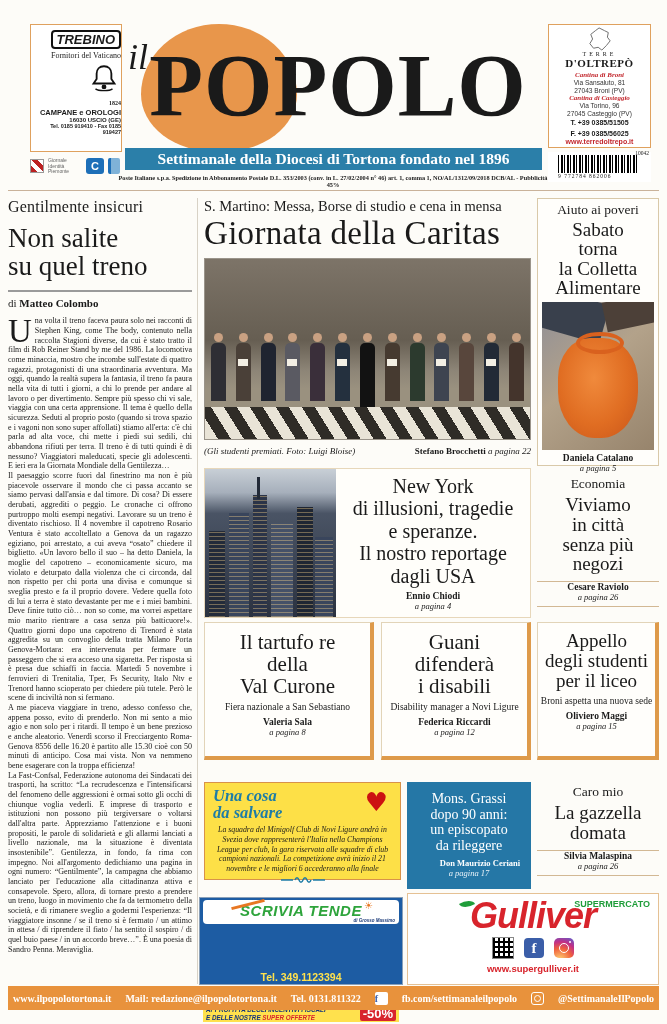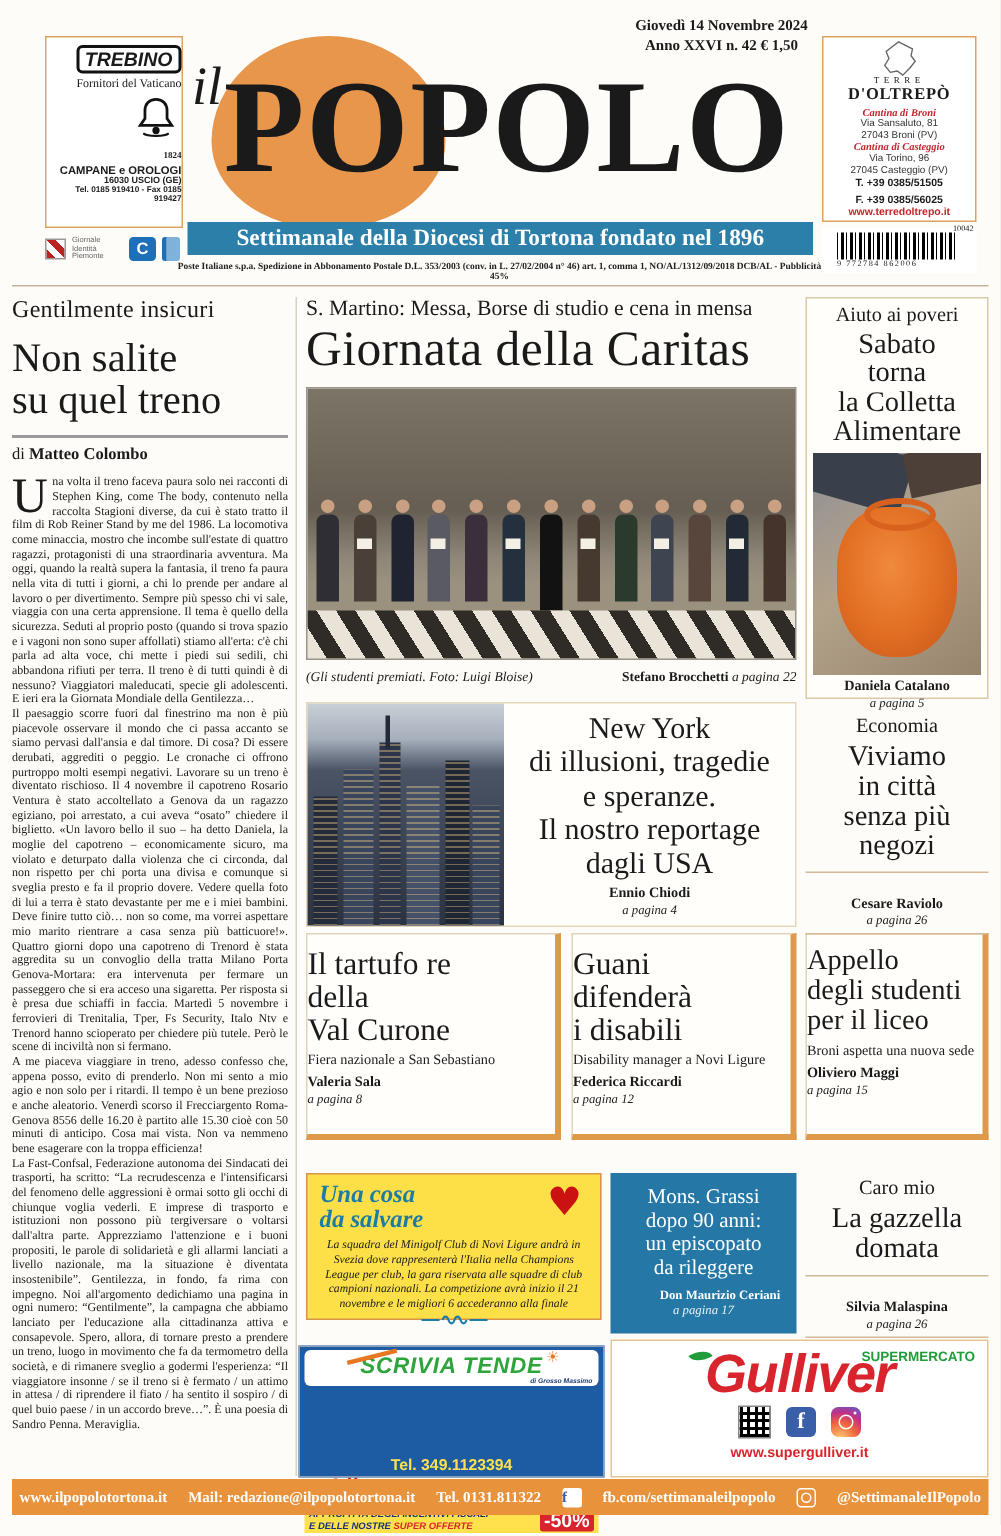--- a/index.html
+++ b/index.html
@@ -97,21 +97,21 @@
   .b4 { left:66px; width:22px; height:94px; background-color:#455168; }
   .b5 { left:92px; width:16px; height:110px; background-color:#1f2633; }
   .b6 { left:110px; width:18px; height:80px; background-color:#39455c; }
   .spire { position:absolute; left:52px; bottom:118px; width:3px; height:22px; background:#222a38; }
   .ny-text { flex:1; text-align:center; padding-top:6px; }
   .ny-head { font-size:20px; line-height:1.12; }
   .ny-by { font-weight:bold; font-size:9.5px; margin-top:4px; }
   .pageref { font-style:italic; font-size:8.5px; }
   .story-box { position:absolute; background:#fffefb; border:1px solid #e2d4b8;
                border-right:4px solid #de9a4a; border-bottom:4px solid #de9a4a;
-               padding-top:8px; height:138px; }
+               text-align:center; padding-top:8px; height:138px; }
   .box-tartufo { left:204px; top:622px; width:170px; }
   .box-guani { left:381px; top:622px; width:150px; }
   .box-appello { left:537px; top:622px; width:122px; }
   .box-head { font-size:21px; line-height:1.05; }
   .box-appello .box-head { font-size:19px; }
   .box-sub { font-size:9.5px; margin-top:5px; }
   .box-by { font-weight:bold; font-size:9.5px; margin-top:5px; }
   .salvare { position:absolute; left:204px; top:782px; width:197px; height:98px;
              border:1.5px solid #d8924a; background:#fde047; padding:5px 8px 0 8px; }
   .salvare-title { color:#1d7ca6; font-weight:bold; font-style:italic; font-size:16.5px; line-height:1.0; }
@@ -135,21 +135,21 @@
   .arm-left { position:absolute; left:-14px; top:-8px; width:78px; height:40px; background:#39404c; transform:rotate(16deg); }
   .arm-right { position:absolute; right:-14px; top:-6px; width:64px; height:30px; background:#4c4038; transform:rotate(-12deg); }
   .bag { position:absolute; left:16px; top:36px; width:80px; height:100px;
          background:radial-gradient(ellipse at 45% 40%,#f08a3c 0%,#e06d22 55%,#c8551a 100%);
          border-radius:40% 44% 46% 46%; }
   .bag::before { content:""; position:absolute; left:18px; top:-6px; width:40px; height:14px;
                  border:4px solid #d9611e; border-radius:50%; }
   .col-by { font-weight:bold; font-size:9.5px; }
   .economia { position:absolute; left:537px; top:476px; width:122px; text-align:center; }
   .eco-head { font-size:19px; line-height:1.04; margin-top:3px; }
-  .rule-by { border-top:1px solid #d2b894; margin-top:7px; padding-top:16px;
+  .rule-by { border-top:1px solid #d2b894; margin-top:7px; padding-top:0;
              border-bottom:1px solid #d2b894; padding-bottom:4px; }
   .caro { position:absolute; left:537px; top:784px; width:122px; text-align:center; }
 
   
   .scrivia { position:absolute; left:199px; top:897px; width:204px; height:88px; background:#1d5ca3;
              border:1px solid #8aa0b8; padding:2px 3px; font-family:"Liberation Sans",sans-serif; }
   .scr-logo { position:relative; background:#fff; border-radius:4px; height:24px; text-align:center; padding-top:2px; }
   .scr-brand { color:#2ea43c; font-weight:bold; font-style:italic; font-size:15px; letter-spacing:.5px; }
   .scr-sun { position:absolute; right:26px; top:0px; color:#e87722; font-size:10px; font-family:"DejaVu Sans",sans-serif; }
   .scr-owner { position:absolute; right:4px; bottom:1px; color:#1d3c7a; font-size:4.5px; font-weight:bold; font-style:italic; }
@@ -222,24 +222,20 @@
   <div class="partner-row">
     <span class="gip-flag"></span>
     <span class="gip-text">Giornale Identità Piemonte</span>
     <span class="fisc-badge">C</span>
     <span class="fisc-badge2"></span>
   </div>
 
   <div class="masthead-oval"></div>
   <div class="masthead-il">il</div>
   <div class="masthead-title">POPOLO</div>
-  <div class="dateblock">
-    <div>Giovedì 14 Novembre 2024</div>
-    <div>Anno XXVI n. 42 € 1,50</div>
-  </div>
   <div class="banner">Settimanale della Diocesi di Tortona fondato nel 1896</div>
   <div class="postal">Poste Italiane s.p.a. Spedizione in Abbonamento Postale D.L. 353/2003 (conv. in L. 27/02/2004 n° 46) art. 1, comma 1, NO/AL/1312/09/2018 DCB/AL - Pubblicità 45%</div>
 
   <div class="oltrepo">
     <svg class="olt-map" viewBox="0 0 30 26" width="28" height="24">
         <path d="M14 1l6 3 4 2-1 5 3 4-4 5-5 5-4-3-5 1-4-5 3-5-2-5 5-4z" fill="none" stroke="#666" stroke-width="1"></path>
       </svg>
     <div class="olt-b1">TERRE</div>
     <div class="olt-b2">D'OLTREPÒ</div>
     <div class="olt-cant">Cantina di Broni</div>

